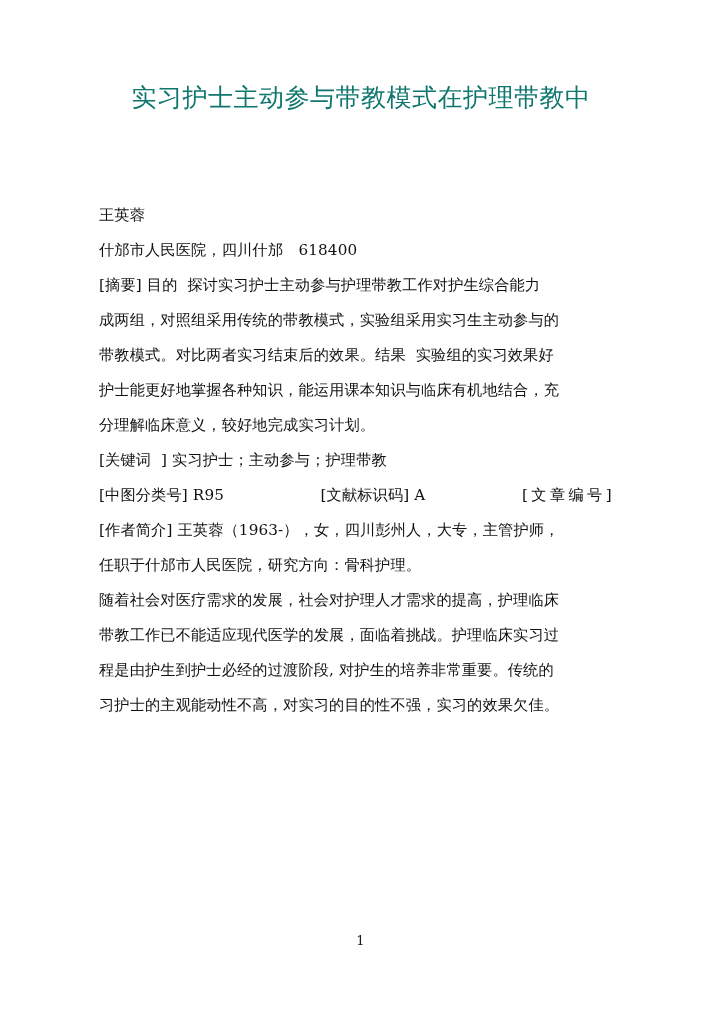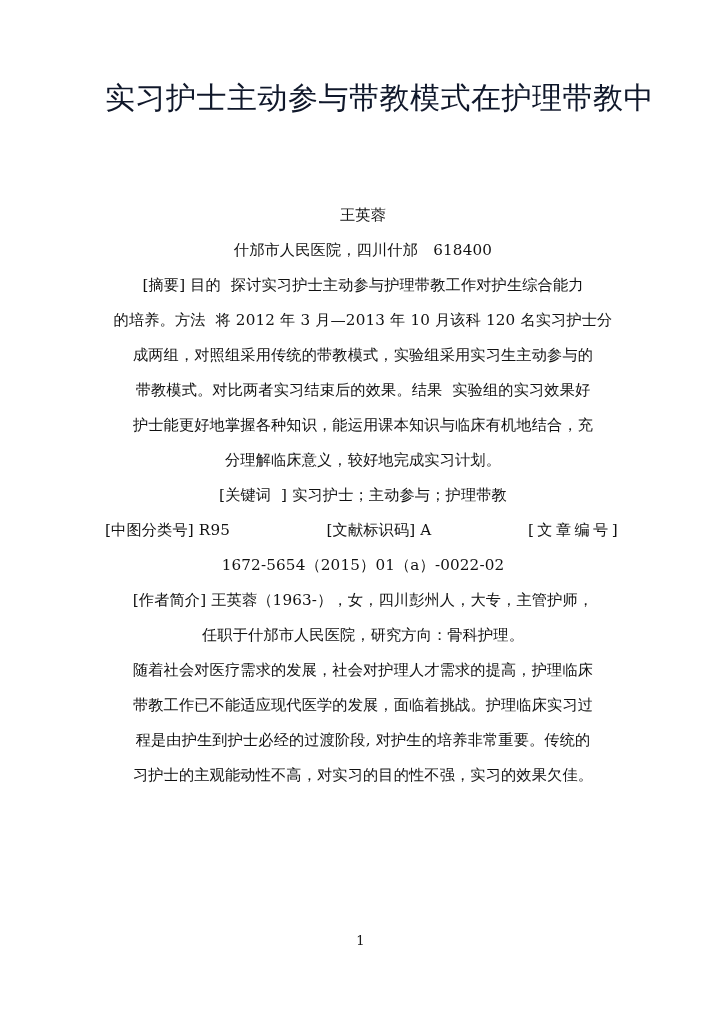--- a/index.html
+++ b/index.html
@@ -26,34 +26,33 @@
 
   
   .title-block {
     position: absolute;
     left: 105px;
     top: 78px;
     width: 512px;
     text-align: center;
   }
   .title-line {
-    font-size: 30px;
+    font-size: 25px;
     line-height: 39px;
     letter-spacing: 0.5px;
-    color: #0f172a;
+    color: #0f766e;
     white-space: pre;
   }
 
   
   .body-col {
     position: absolute;
-    left: 105px;
+    left: 99px;
     top: 198px;
     width: 516px;
-    text-align: center;
   }
 
   .line {
     font-size: 15.2px;
     line-height: 35px;
     height: 35px;
     color: #111111;
     white-space: pre;
     letter-spacing: 0.15px;
   }
@@ -86,35 +85,33 @@
   <div class="title-block">
     <div class="title-line">实习护士主动参与带教模式在护理带教中</div>
   </div>
 
   <div class="body-col">
 
     <div class="line">王英蓉</div>
     <div class="line">什邡市人民医院，四川什邡　618400</div>
 
     <div class="line">[摘要] 目的  探讨实习护士主动参与护理带教工作对护生综合能力</div>
-    <div class="line">的培养。方法  将 2012 年 3 月—2013 年 10 月该科 120 名实习护士分</div>
     <div class="line">成两组，对照组采用传统的带教模式，实验组采用实习生主动参与的</div>
     <div class="line">带教模式。对比两者实习结束后的效果。结果  实验组的实习效果好</div>
     <div class="line">护士能更好地掌握各种知识，能运用课本知识与临床有机地结合，充</div>
     <div class="line">分理解临床意义，较好地完成实习计划。</div>
 
     <div class="line">[关键词  ] 实习护士；主动参与；护理带教</div>
 
     <div class="line justify-spread" style="display:flex; justify-content:space-between; align-items:baseline;">
       <span>[中图分类号] R95</span>
       <span>[文献标识码] A</span>
       <span class="tracked">[文章编号]</span>
     </div>
 
-    <div class="line">1672-5654（2015）01（a）-0022-02</div>
 
     <div class="line">[作者简介] 王英蓉（1963-），女，四川彭州人，大专，主管护师，</div>
     <div class="line">任职于什邡市人民医院，研究方向：骨科护理。</div>
 
     <div class="line">随着社会对医疗需求的发展，社会对护理人才需求的提高，护理临床</div>
     <div class="line">带教工作已不能适应现代医学的发展，面临着挑战。护理临床实习过</div>
     <div class="line">程是由护生到护士必经的过渡阶段, 对护生的培养非常重要。传统的</div>
     <div class="line">习护士的主观能动性不高，对实习的目的性不强，实习的效果欠佳。</div>
 
   </div>

